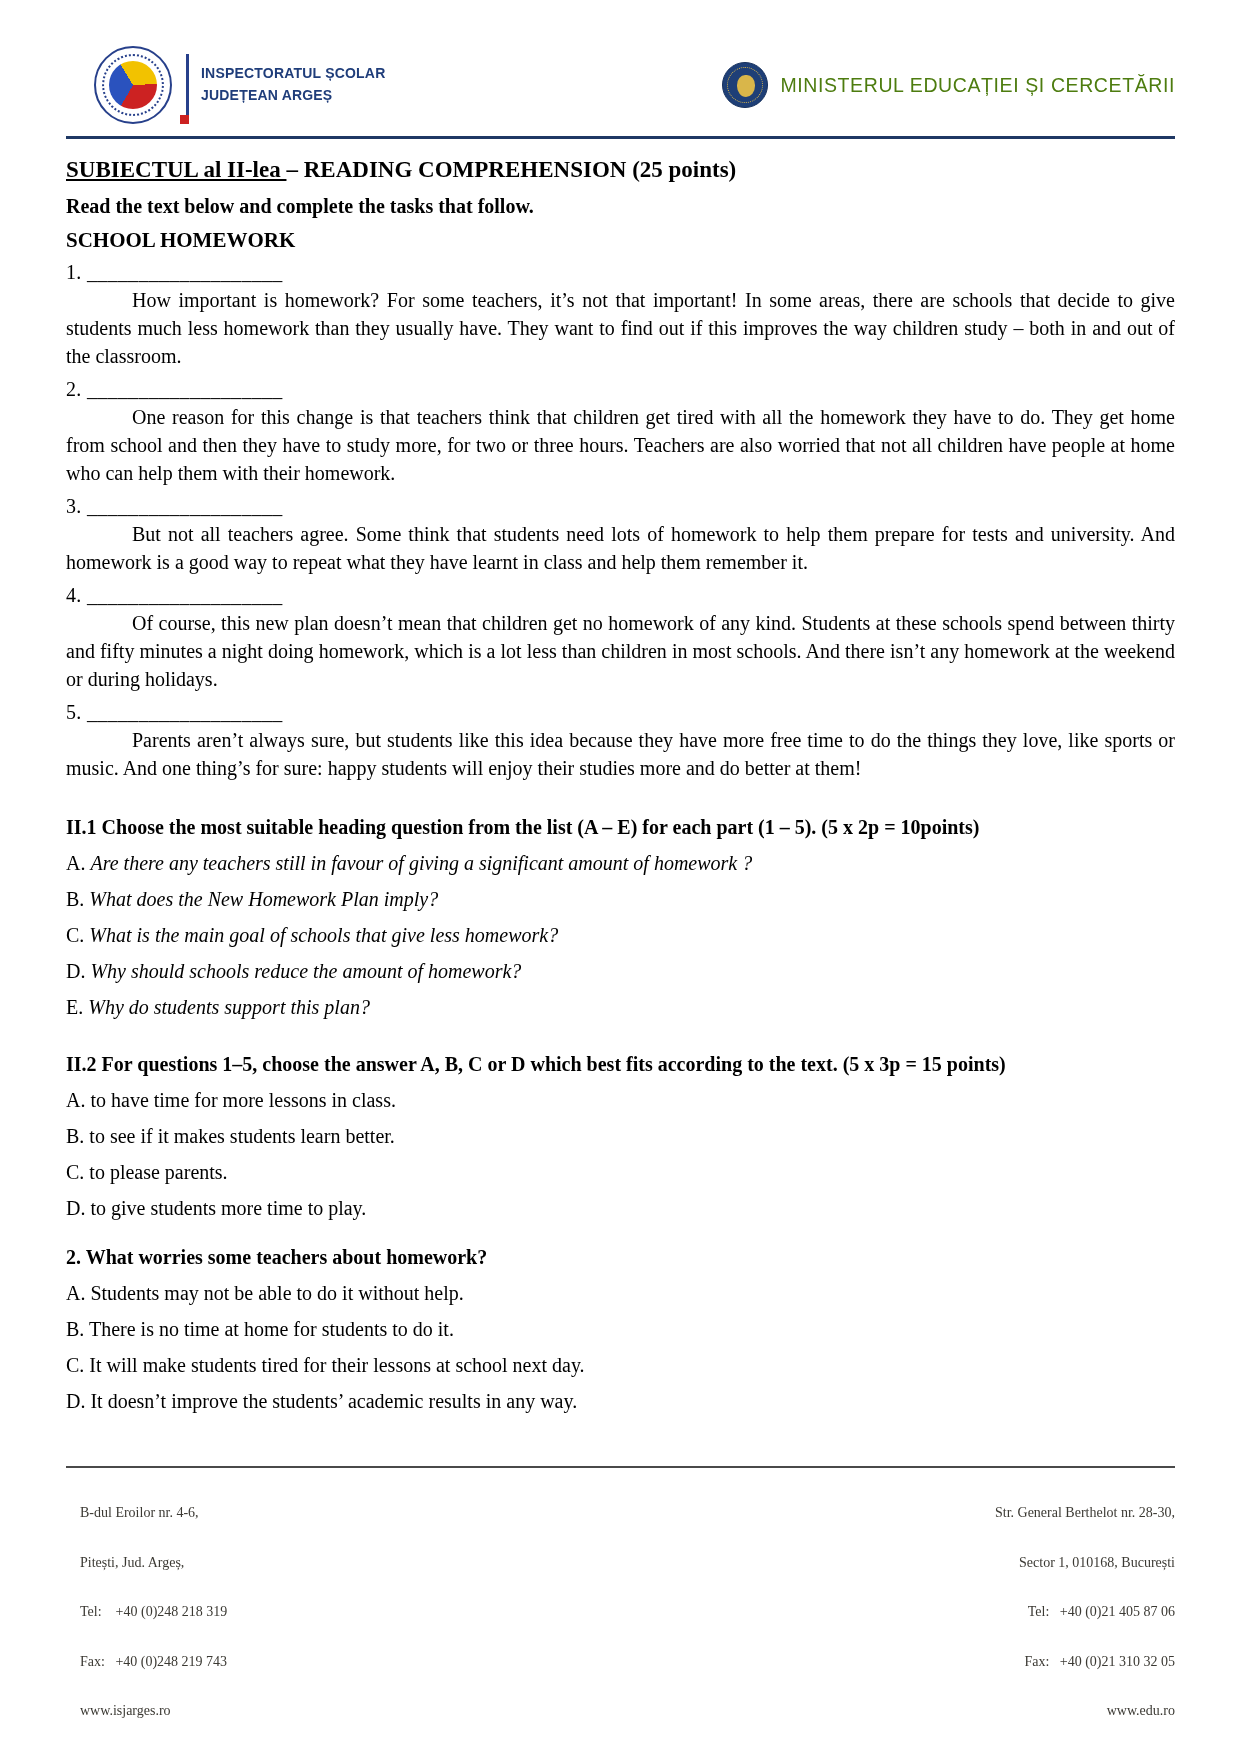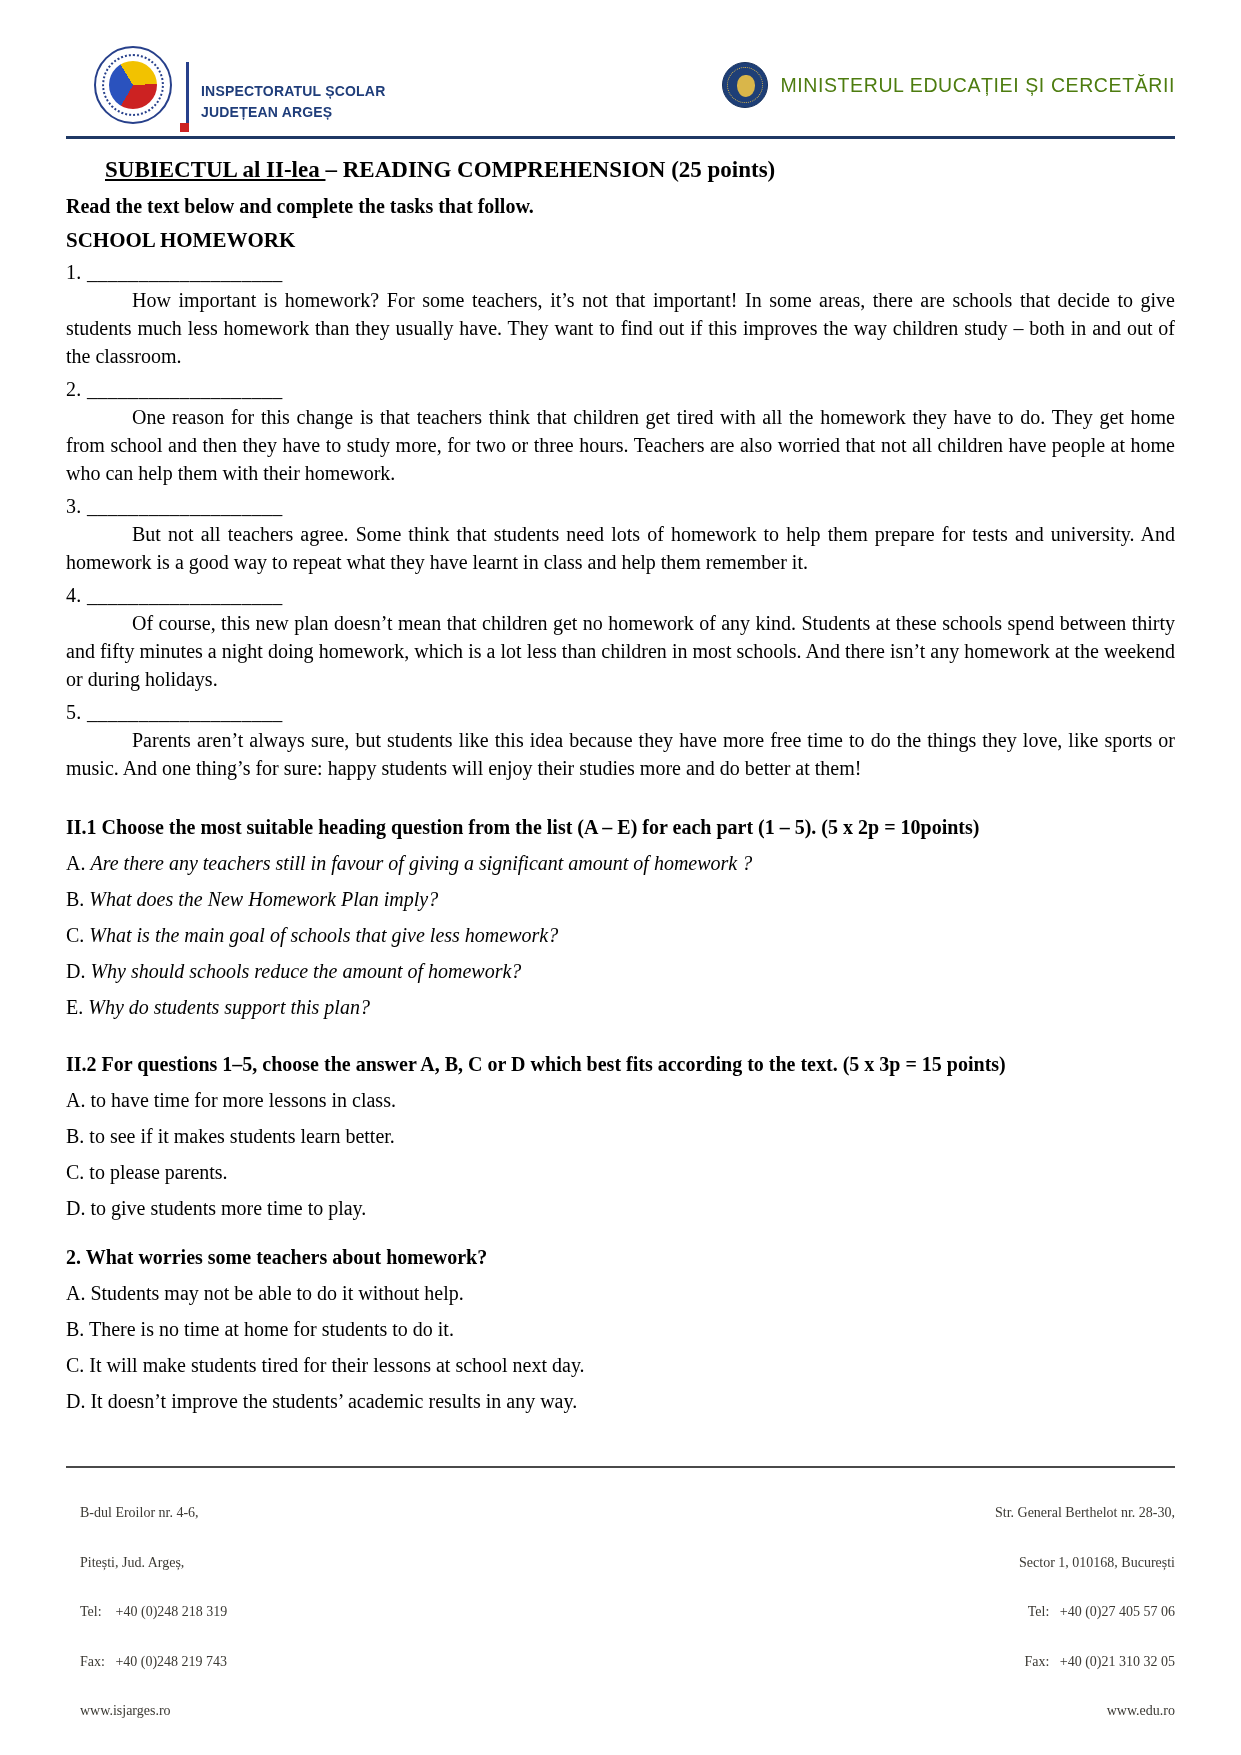--- a/index.html
+++ b/index.html
@@ -11,21 +11,21 @@
     font-family: "Liberation Serif", serif;
     color: #000000;
     overflow: hidden;
   }
 
   
   .header {
     display: flex; justify-content: space-between; align-items: center;
     padding: 46px 66px 0 66px;
   }
-  .logo-left { display: flex; align-items: flex-end; margin-left: 28px; }
+  .logo-left { display: flex; align-items: center; margin-left: 28px; }
   .isj-emblem {
     width: 78px; height: 78px; border-radius: 50%;
     border: 2px solid #27408b; background: #ffffff;
     display: flex; align-items: center; justify-content: center;
     position: relative; flex: none;
   }
   .isj-emblem::before {
     content: ""; position: absolute; inset: 6px; border-radius: 50%;
     border: 2px dotted #27408b;
   }
@@ -60,21 +60,21 @@
   .ministry-text {
     font-family: "Liberation Sans", sans-serif;
     color: #4d7c0f; font-size: 19.5px; letter-spacing: 0.6px;
     margin-left: 12px;
   }
   .header-rule { margin: 12px 66px 0 66px; height: 3px; background: #1f3864; }
 
   
   .content { padding: 0 66px; font-size: 20px; }
   .title { margin-top: 18px; font-size: 23px; font-weight: bold; }
-  .title .u { text-decoration: underline; margin-left: 39px; }
+  .title .u { text-decoration: underline; }
   .intro { margin-top: 12px; font-weight: bold; }
   .text-title { margin-top: 10px; font-weight: bold; font-size: 21px; }
 
   .blank-line { margin-top: 8px; letter-spacing: 0.3px; }
   .para {
     margin-top: 2px; text-align: justify; text-indent: 66px;
     line-height: 1.4;
   }
 
   .task-heading { font-weight: bold; }
@@ -179,19 +179,19 @@
     <div class="col col-left">
       <div>B-dul Eroilor nr. 4-6,</div>
       <div>Pitești, Jud. Argeș,</div>
       <div>Tel:    +40 (0)248 218 319</div>
       <div>Fax:   +40 (0)248 219 743</div>
       <div>www.isjarges.ro</div>
     </div>
     <div class="col col-right">
       <div>Str. General Berthelot nr. 28-30,</div>
       <div>Sector 1, 010168, București</div>
-      <div>Tel:   +40 (0)27 405 57 06</div>
+      <div>Tel:   +40 (0)21 405 87 06</div>
       <div>Fax:   +40 (0)21 310 32 05</div>
       <div>www.edu.ro</div>
     </div>
   </div>
 
 </div>
 
 </body></html>

